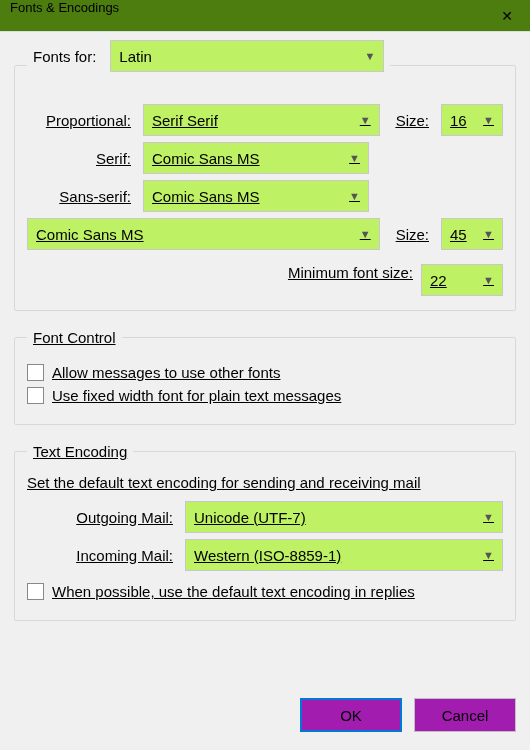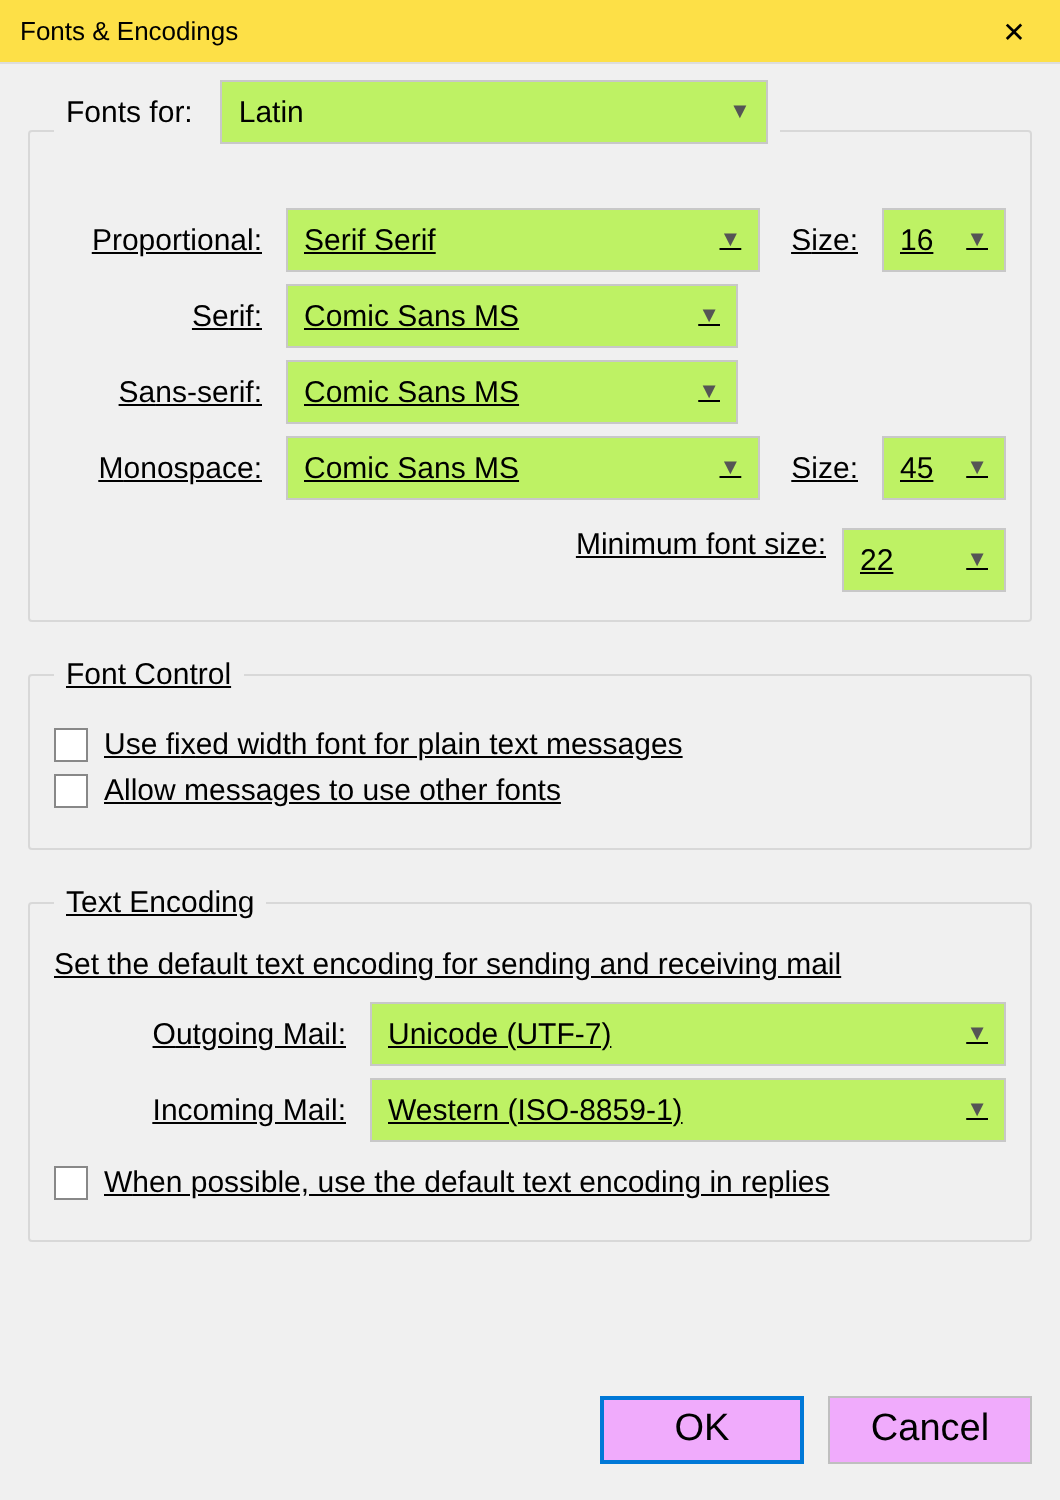--- a/index.html
+++ b/index.html
@@ -8,23 +8,22 @@
       font-family: "Segoe UI", Tahoma, sans-serif;
       font-size: 15px;
       background: #f0f0f0;
       color: #000;
       width: 530px;
       height: 750px;
       overflow: hidden;
     }
     .titlebar {
       height: 32px;
-      background: #fde047;
-      display: flex;
-      align-items: center;
+      background: #4d7c0f;
+      display: flex;
       justify-content: space-between;
       padding-left: 10px;
       border-bottom: 1px solid #ddd;
     }
     .titlebar-title { font-size: 13px; }
     .close-btn {
       width: 46px;
       height: 32px;
       display: flex;
       align-items: center;
@@ -110,26 +109,26 @@
     .buttons {
       position: absolute;
       right: 14px;
       bottom: 18px;
       display: flex;
       gap: 12px;
     }
     .btn {
       width: 102px;
       height: 34px;
-      background: #f0abfc;
+      background: #a21caf;
       border: 1px solid #bfbfbf;
       display: flex;
       align-items: center;
       justify-content: center;
-      font-size: 19px;
+      font-size: 15px;
     }
     .btn.primary {
       border: 2px solid #0078d7;
     }
   </style>
 </head>
 <body>
 
 <div class="titlebar">
   <span class="titlebar-title">Fonts &amp; Encodings</span>
@@ -174,21 +173,20 @@
 
     <div class="row">
       <span class="label">Sa<span class="u">n</span>s-serif:</span>
       <span class="select" style="flex:0 0 226px;">
         <span>Comic Sans MS</span>
         <span class="chev">▼</span>
       </span>
     </div>
 
     <div class="row">
-      <span class="label"><span class="u">M</span>onospace:</span>
       <span class="select">
         <span>Comic Sans MS</span>
         <span class="chev">▼</span>
       </span>
       <span class="size-label">Si<span class="u">z</span>e:</span>
       <span class="select small">
         <span>45</span>
         <span class="chev">▼</span>
       </span>
     </div>
@@ -199,25 +197,25 @@
         <span>22</span>
         <span class="chev">▼</span>
       </span>
     </div>
   </fieldset>
 
   <fieldset>
     <legend>Font Control</legend>
     <div class="checkbox-row">
       <span class="checkbox"></span>
-      <span>Use fi<span class="u">x</span>ed width font for plain text messages</span>
+      <span><span class="u">A</span>llow messages to use other fonts</span>
     </div>
     <div class="checkbox-row">
       <span class="checkbox"></span>
-      <span><span class="u">A</span>llow messages to use other fonts</span>
+      <span>Use fi<span class="u">x</span>ed width font for plain text messages</span>
     </div>
   </fieldset>
 
   <fieldset>
     <legend>Text Encoding</legend>
     <div class="desc">Set the default text encoding for sending and receiving mail</div>
 
     <div class="row">
       <span class="label-wide">O<span class="u">u</span>tgoing Mail:</span>
       <span class="select">

